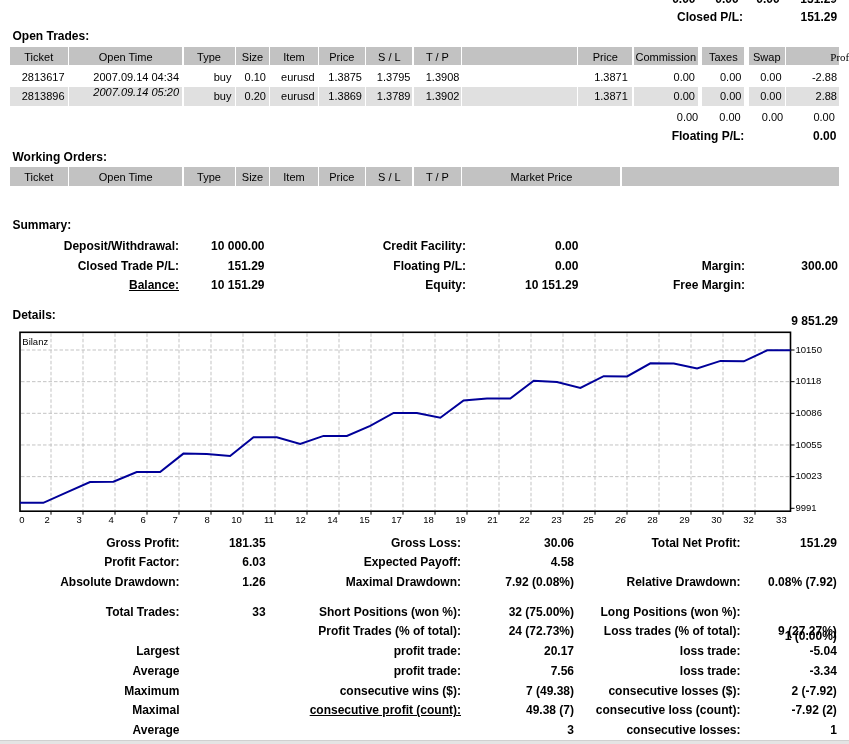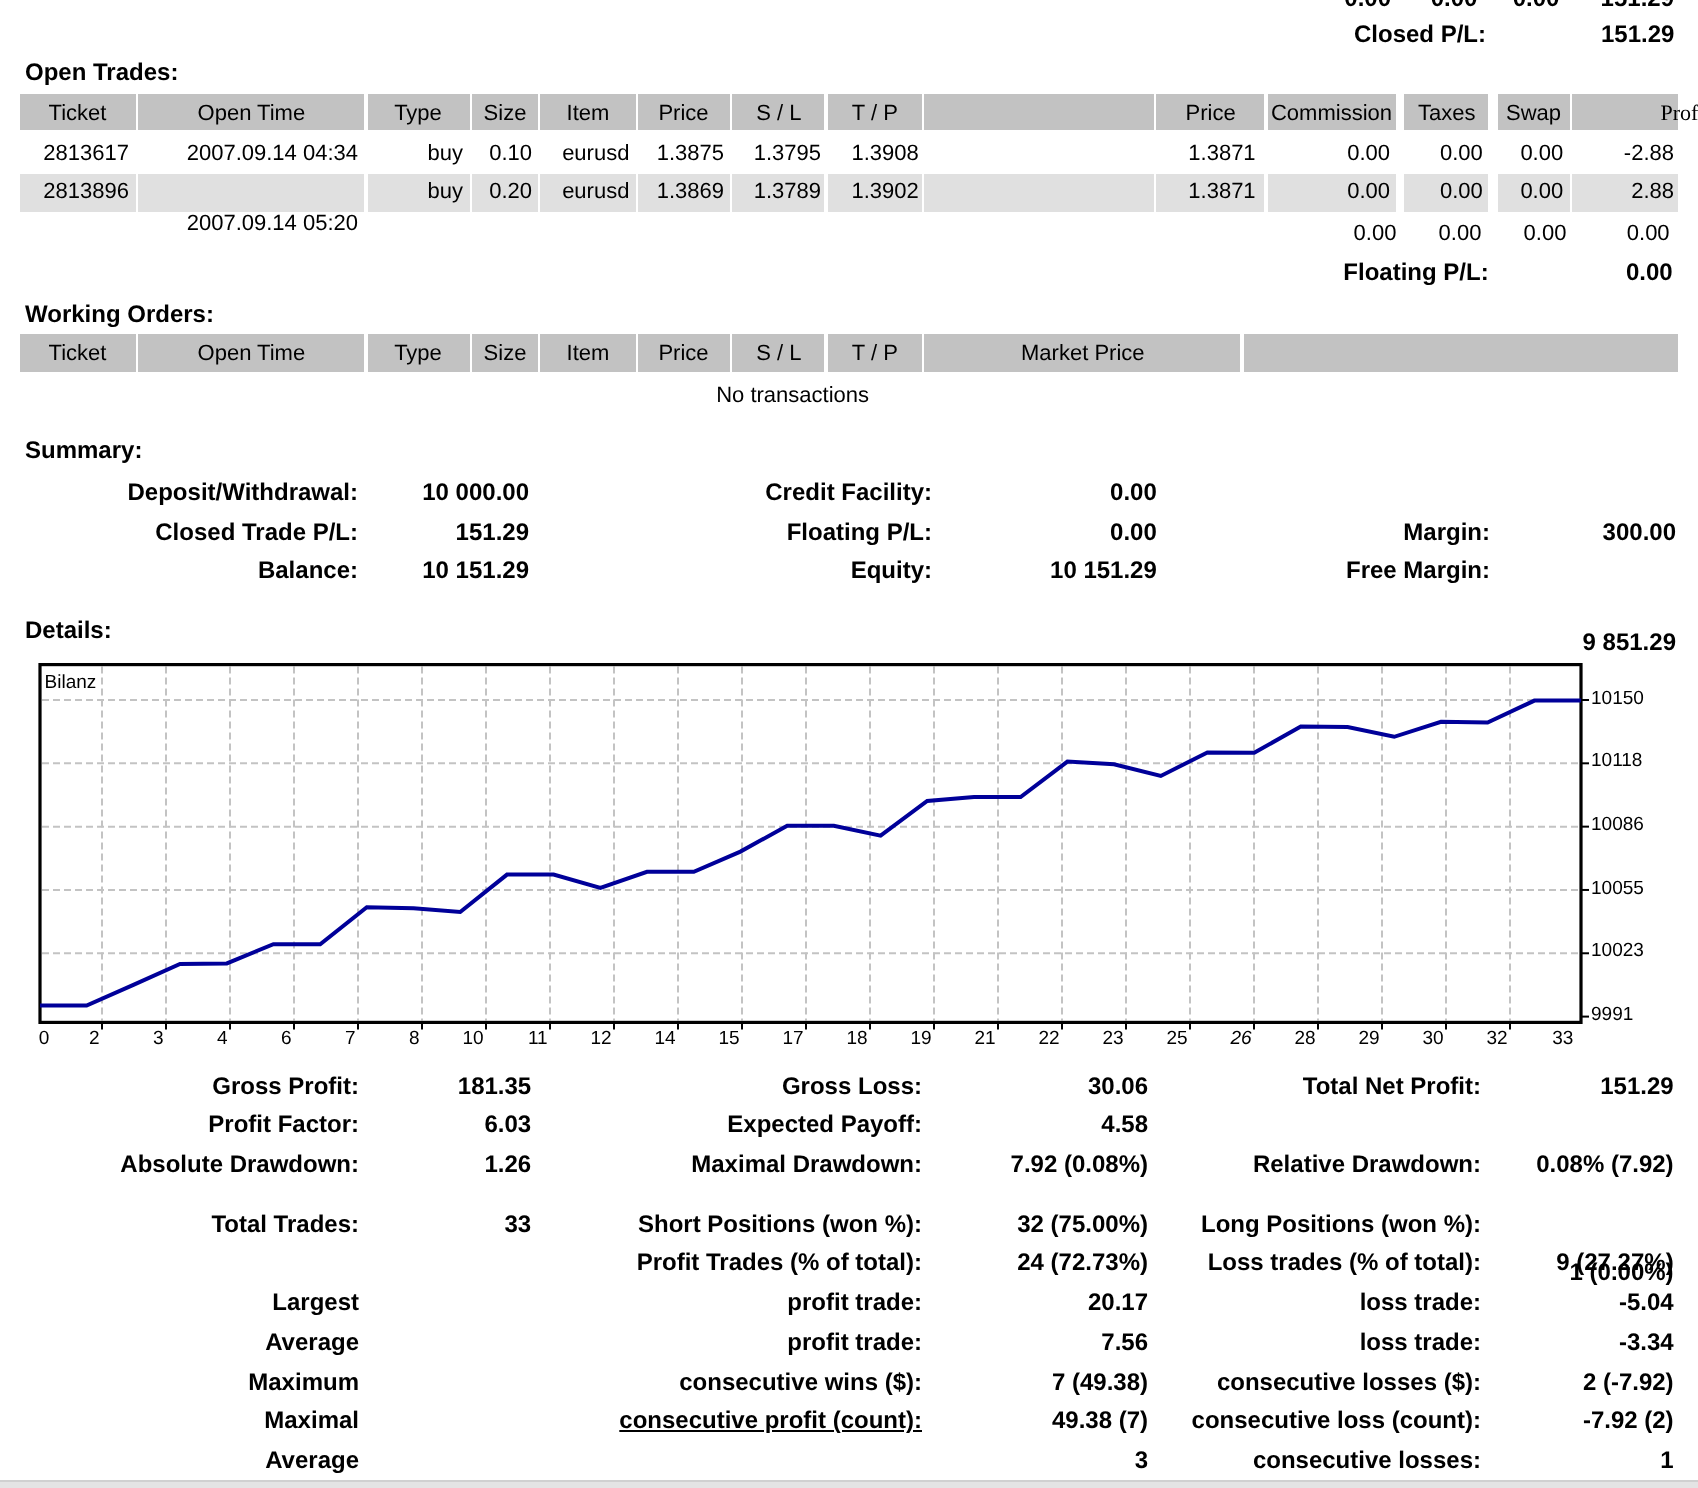--- a/index.html
+++ b/index.html
@@ -66,21 +66,21 @@
       <div class="abs r11" style="top: 68.25px; height: 18px; line-height: 18px; right: 438.5px;">1.3795</div>
       <div class="abs r11" style="top: 68.25px; height: 18px; line-height: 18px; right: 389.6px;">1.3908</div>
       <div class="abs r11" style="top: 68.25px; height: 18px; line-height: 18px; right: 221.2px;">1.3871</div>
       <div class="abs r11" style="top: 68.25px; height: 18px; line-height: 18px; right: 154px;">0.00</div>
       <div class="abs r11" style="top: 68.25px; height: 18px; line-height: 18px; right: 107.6px;">0.00</div>
       <div class="abs r11" style="top: 68.25px; height: 18px; line-height: 18px; right: 67.4px;">0.00</div>
       <div class="abs r11" style="top: 68.25px; height: 18px; line-height: 18px; right: 12px;">-2.88</div>
       <div class="band" style="left: 10px; width: 57.5px; top: 86.6px; height: 19.2px; background: rgb(224, 224, 224);"></div>
       <div class="abs r11" style="top: 87.25px; height: 18px; line-height: 18px; right: 784.5px;">2813896</div>
       <div class="band" style="left: 69.4px; width: 112.6px; top: 86.6px; height: 19.2px; background: rgb(224, 224, 224);"></div>
-      <div class="abs r11" style="top: 103px; height: 28px; line-height: 18px; right: 670px;">2007.09.14 05:20</div>
+      <div class="abs r11" style="top: 83px; height: 28px; line-height: 18px; right: 670px; font-style: italic;">2007.09.14 05:20</div>
       <div class="band" style="left: 183.5px; width: 51px; top: 86.6px; height: 19.2px; background: rgb(224, 224, 224);"></div>
       <div class="abs r11" style="top: 87.25px; height: 18px; line-height: 18px; right: 617.5px;">buy</div>
       <div class="band" style="left: 236px; width: 33px; top: 86.6px; height: 19.2px; background: rgb(224, 224, 224);"></div>
       <div class="abs r11" style="top: 87.25px; height: 18px; line-height: 18px; right: 583px;">0.20</div>
       <div class="band" style="left: 270.3px; width: 47.4px; top: 86.6px; height: 19.2px; background: rgb(224, 224, 224);"></div>
       <div class="abs r11" style="top: 87.25px; height: 18px; line-height: 18px; right: 534.3px;">eurusd</div>
       <div class="band" style="left: 318.5px; width: 46.5px; top: 86.6px; height: 19.2px; background: rgb(224, 224, 224);"></div>
       <div class="abs r11" style="top: 87.25px; height: 18px; line-height: 18px; right: 487px;">1.3869</div>
       <div class="band" style="left: 366.3px; width: 46.2px; top: 86.6px; height: 19.2px; background: rgb(224, 224, 224);"></div>
       <div class="abs r11" style="top: 87.25px; height: 18px; line-height: 18px; right: 438.5px;">1.3789</div>
@@ -122,35 +122,34 @@
       <div class="band" style="left: 318.5px; width: 46.5px; top: 167px; height: 18.6px; background: rgb(194, 194, 194);"></div>
       <div class="abs r11" style="top: 168.05px; height: 18px; line-height: 18px; left: 318.5px; width: 46.5px; text-align: center;">Price</div>
       <div class="band" style="left: 366.3px; width: 46.2px; top: 167px; height: 18.6px; background: rgb(194, 194, 194);"></div>
       <div class="abs r11" style="top: 168.05px; height: 18px; line-height: 18px; left: 366.3px; width: 46.2px; text-align: center;">S / L</div>
       <div class="band" style="left: 413.9px; width: 47px; top: 167px; height: 18.6px; background: rgb(194, 194, 194);"></div>
       <div class="abs r11" style="top: 168.05px; height: 18px; line-height: 18px; left: 413.9px; width: 47px; text-align: center;">T / P</div>
       <div class="band" style="left: 462.3px; width: 158.2px; top: 167px; height: 18.6px; background: rgb(194, 194, 194);"></div>
       <div class="abs r11" style="top: 168.05px; height: 18px; line-height: 18px; left: 462.3px; width: 158.2px; text-align: center;">Market Price</div>
       <div class="band" style="left: 621.9px; width: 217.6px; top: 167px; height: 18.6px; background: rgb(194, 194, 194);"></div>
     </div>
-  <div class="abs r11" id="no-transactions" style="top: 188.55px; height: 18px; line-height: 18px; left: 246.3px; width: 300px; text-align: center;">No transactions</div>
 
   <div class="abs heading" id="summary-heading" style="top: 216.25px; height: 18px; line-height: 18px; left: 12.5px;">Summary:</div>
   <div id="summary-grid">
       <div class="abs b12" style="top: 236.85px; height: 18px; line-height: 18px; right: 670px;">Deposit/Withdrawal:</div>
       <div class="abs b12" style="top: 236.85px; height: 18px; line-height: 18px; right: 584.5px;">10 000.00</div>
       <div class="abs b12" style="top: 236.85px; height: 18px; line-height: 18px; right: 383px;">Credit Facility:</div>
       <div class="abs b12" style="top: 236.85px; height: 18px; line-height: 18px; right: 270.6px;">0.00</div>
       <div class="abs b12" style="top: 256.55px; height: 18px; line-height: 18px; right: 670px;">Closed Trade P/L:</div>
       <div class="abs b12" style="top: 256.55px; height: 18px; line-height: 18px; right: 584.5px;">151.29</div>
       <div class="abs b12" style="top: 256.55px; height: 18px; line-height: 18px; right: 383px;">Floating P/L:</div>
       <div class="abs b12" style="top: 256.55px; height: 18px; line-height: 18px; right: 270.6px;">0.00</div>
       <div class="abs b12" style="top: 256.55px; height: 18px; line-height: 18px; right: 104px;">Margin:</div>
       <div class="abs b12" style="top: 256.55px; height: 18px; line-height: 18px; right: 11px;">300.00</div>
-      <div class="abs b12" style="top: 276.25px; height: 18px; line-height: 18px; right: 670px;">Balance:</div>
+      <div class="abs b12" style="top: 276.25px; height: 18px; line-height: 18px; right: 670px; text-decoration: underline;">Balance:</div>
       <div class="abs b12" style="top: 276.25px; height: 18px; line-height: 18px; right: 584.5px;">10 151.29</div>
       <div class="abs b12" style="top: 276.25px; height: 18px; line-height: 18px; right: 383px;">Equity:</div>
       <div class="abs b12" style="top: 276.25px; height: 18px; line-height: 18px; right: 270.6px;">10 151.29</div>
       <div class="abs b12" style="top: 276.25px; height: 18px; line-height: 18px; right: 104px;">Free Margin:</div>
       <div class="abs b12" style="top: 276.25px; height: 18px; line-height: 18px; right: 11px; margin-top: 36px;">9 851.29</div>
     </div>
 
   <div class="abs heading" id="details-heading" style="top: 306.15px; height: 18px; line-height: 18px; left: 12.5px;">Details:</div>
   <div id="chart">
       <svg width="849" height="744">

